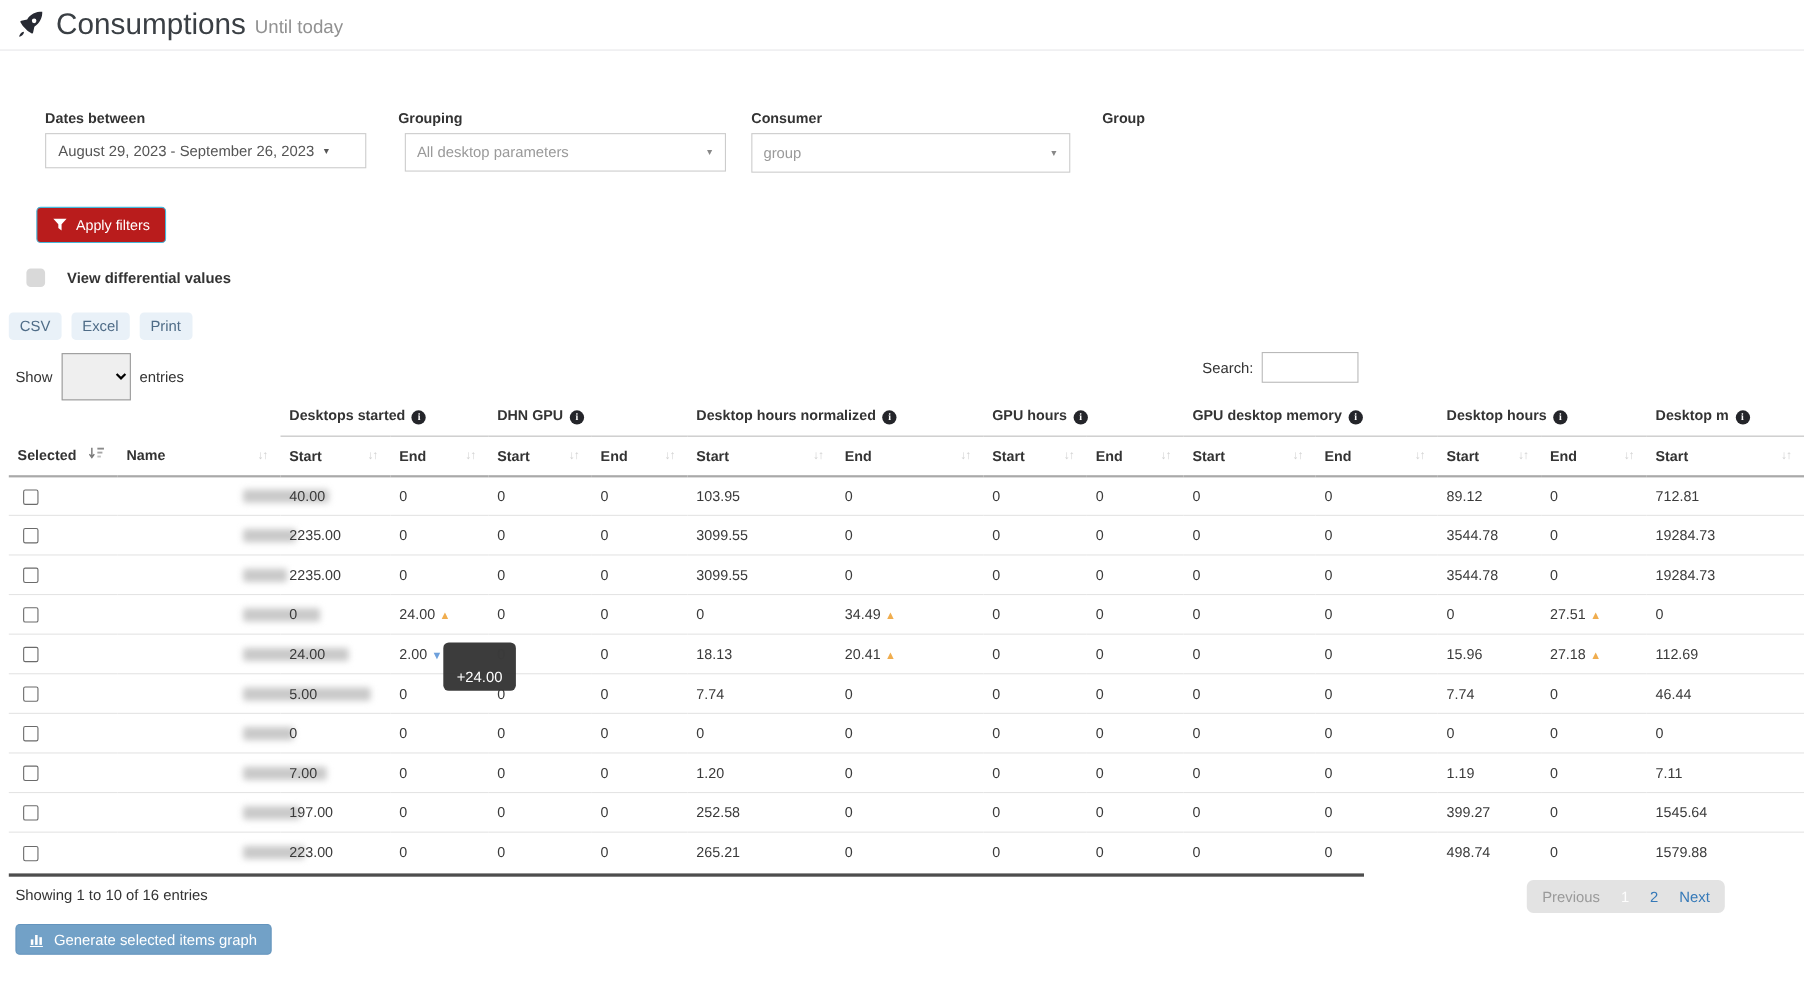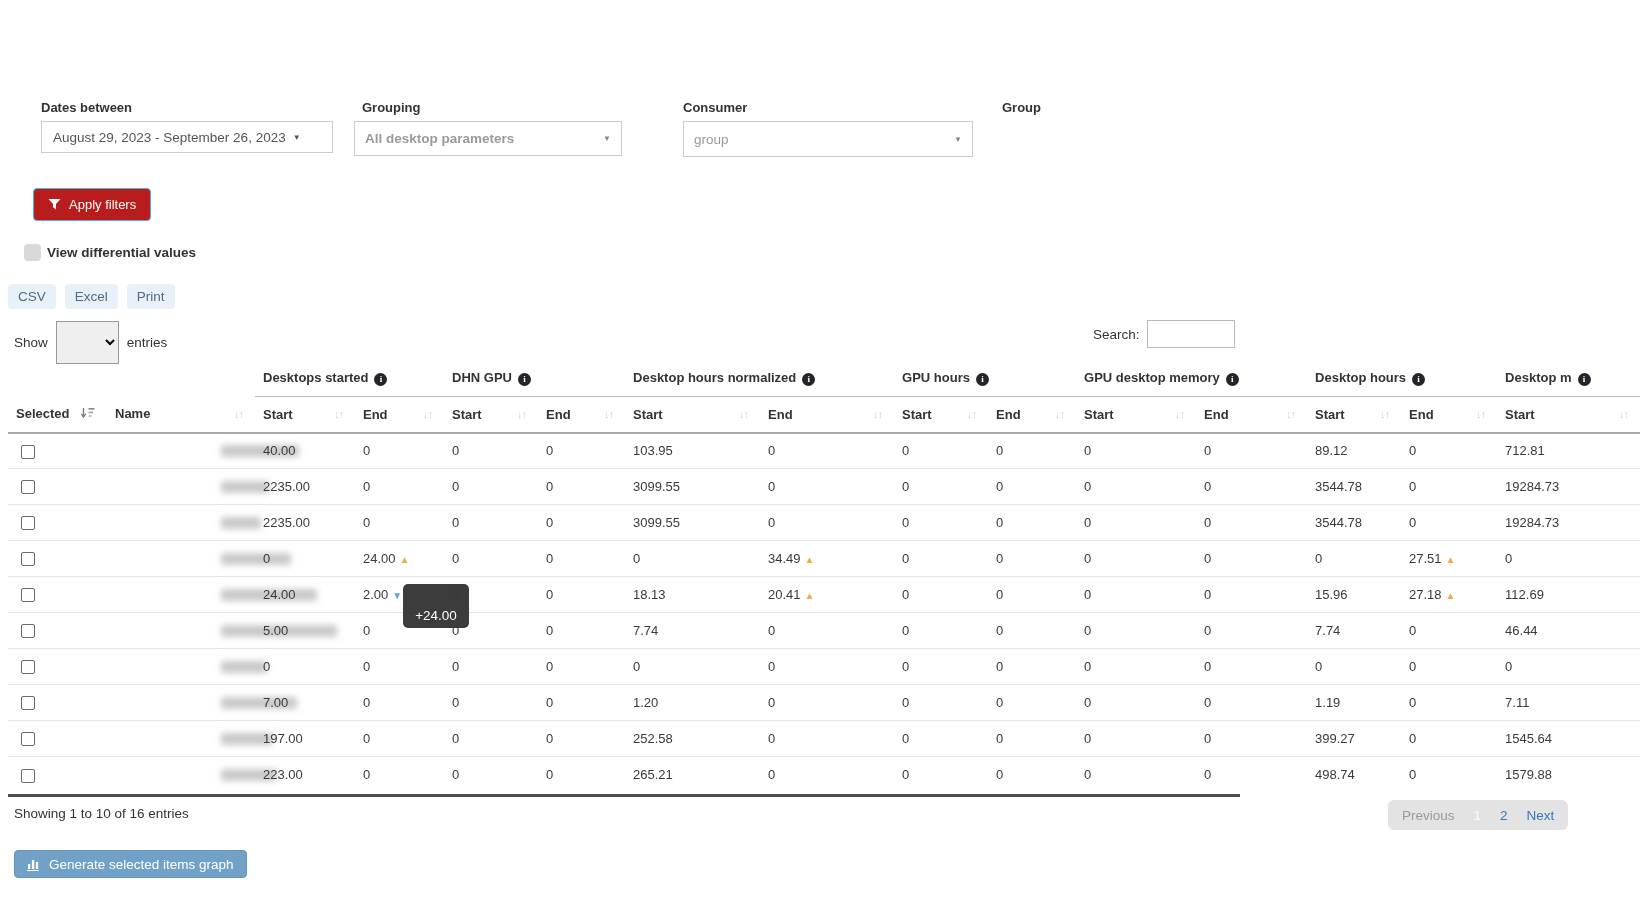--- a/index.html
+++ b/index.html
@@ -21,21 +21,21 @@
   .selbox { color:#9a9a9a; padding:0 10px; justify-content:space-between; cursor:pointer; }
   .selarrow { font-size:8px; color:#888; }
   textarea.groupta { position:absolute; border:1px solid #ccc; font-family:inherit; font-size:13.5px;
           padding:8px 10px; color:#555; resize:both; }
   textarea.groupta::placeholder { color:#9a9a9a; }
 
   .applybtn { position:absolute; left:33px; top:188px; height:33px; background:#b91c1c; border:1px solid #46b8da;
           border-radius:4px; color:#fff; font-size:13px; display:flex; align-items:center; gap:8px;
           padding:0 14px; cursor:pointer; }
 
-  .diffwrap { position:absolute; left:24px; top:244px; display:flex; align-items:center; gap:6px; }
+  .diffwrap { position:absolute; left:24px; top:244px; display:flex; align-items:center; gap:20px; }
   .diffbox { width:17px; height:17px; border-radius:4px; background:#d9d9d9; cursor:pointer; }
   .difflabel { font-size:13.5px; font-weight:bold; color:#333; }
 
   .exports { position:absolute; left:8px; top:284px; display:flex; gap:9px; }
   .ebtn { background:#e9f1f8; color:#4f6c87; font-size:13.5px; padding:5px 10px; border-radius:4px;
           border:none; cursor:pointer; font-family:Liberation Sans, sans-serif; }
 
   .lenwrap { position:absolute; left:14px; top:321px; display:flex; align-items:center; gap:8px;
           font-size:13.5px; color:#333; }
   .lenwrap select { width:63px; height:43px; border:1px solid #999; font-size:13px; font-family:inherit;padding-left:41px; }
@@ -74,36 +74,46 @@
   .infotext { position:absolute; left:14px; top:806px; font-size:13.5px; color:#333; }
 
   .pager { position:absolute; left:1388px; top:800px; height:30px; background:#e3e3e3; border-radius:6px;
           display:flex; align-items:center; padding:0 14px; gap:19px; font-size:13.5px; }
   .pg-disabled { color:#9a9a9a; cursor:default; }
   .pg-current { color:#fdfdfd; cursor:default; }
   .pg-link { color:#3579b8; cursor:pointer; }
 
   .genbtn { position:absolute; left:14px; top:840px; height:28px; background:#72a1c7; border:1px solid #6494bd;
           border-radius:4px; color:#fff; font-size:13.5px; display:flex; align-items:center; gap:8px;
-          padding:0 12px; cursor:pointer;margin-top:10px; }
+          padding:0 12px; cursor:pointer; }
 </style>
 </head>
 <body>
 
 <div class="page">
 
+  <div class="topbar">
+    <span style="display:inline-flex;">
+      <svg width="27" height="27" viewBox="0 0 26 26">
+        <path fill="#272a33" d="M24.5 1.5c-6.2-.3-11.3 2.2-14.2 6.9l-5.1 1.1a1 1 0 0 0-.66 1.5l1.96 3.2 4.3 4.3 3.2 1.96a1 1 0 0 0 1.5-.66l1.1-5.1c4.7-2.9 7.2-8 6.9-13.2zM16.4 11.6a2 2 0 1 1 0-4 2 2 0 0 1 0 4z"></path>
+        <path fill="#272a33" d="M7.2 19.2c-2.1.3-3.5 2.1-4 4.3 2.2-.5 4-1.9 4.3-4z"></path>
+      </svg>
+    </span>
+    <span class="title">Consumptions</span>
+    <span class="subtitle">Until today</span>
+  </div>
 
   <div class="flabel" style="left:41px; top:100px;">Dates between</div>
   <div class="ctrl datesbox" style="left:41px; top:121px; width:292px; height:32px;">
     <span>August 29, 2023 - September 26, 2023</span>
     <span class="caret">▼</span>
   </div>
 
   <div class="flabel" style="left:362px; top:100px;">Grouping</div>
-  <div class="ctrl selbox" style="left:354px; top:121px; width:268px; height:35px;font-weight:bold;">
+  <div class="ctrl selbox" style="left:368px; top:121px; width:292px; height:35px;">
     <span>All desktop parameters</span>
     <span class="selarrow">▼</span>
   </div>
 
   <div class="flabel" style="left:683px; top:100px;">Consumer</div>
   <div class="ctrl selbox" style="left:683px; top:121px; width:290px; height:36px;">
     <span>group</span>
     <span class="selarrow">▼</span>
   </div>
 

